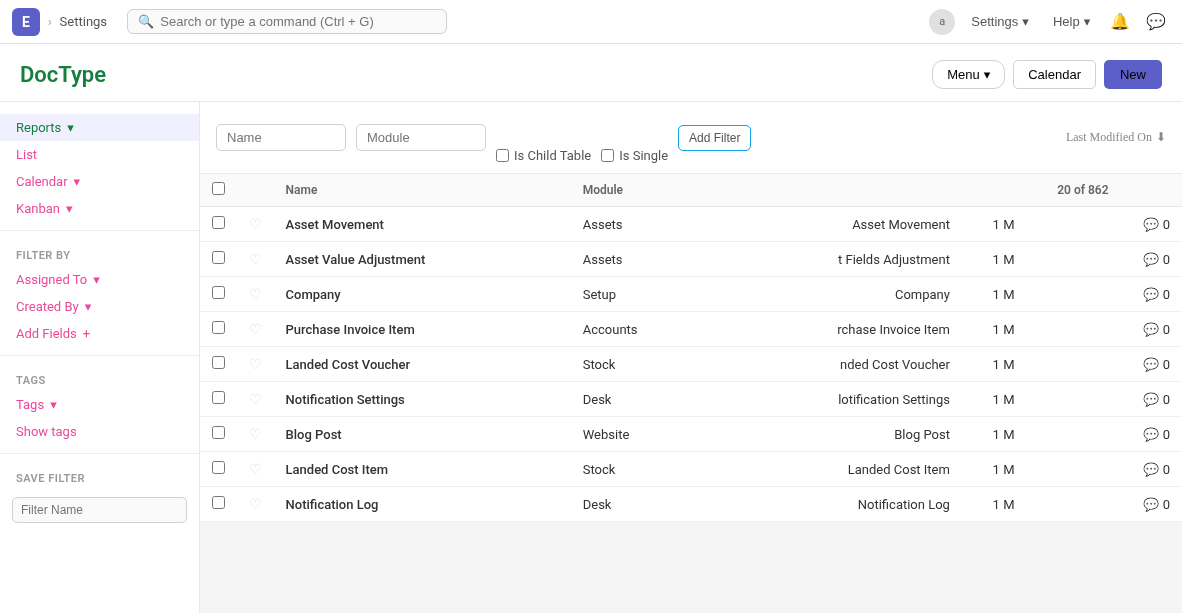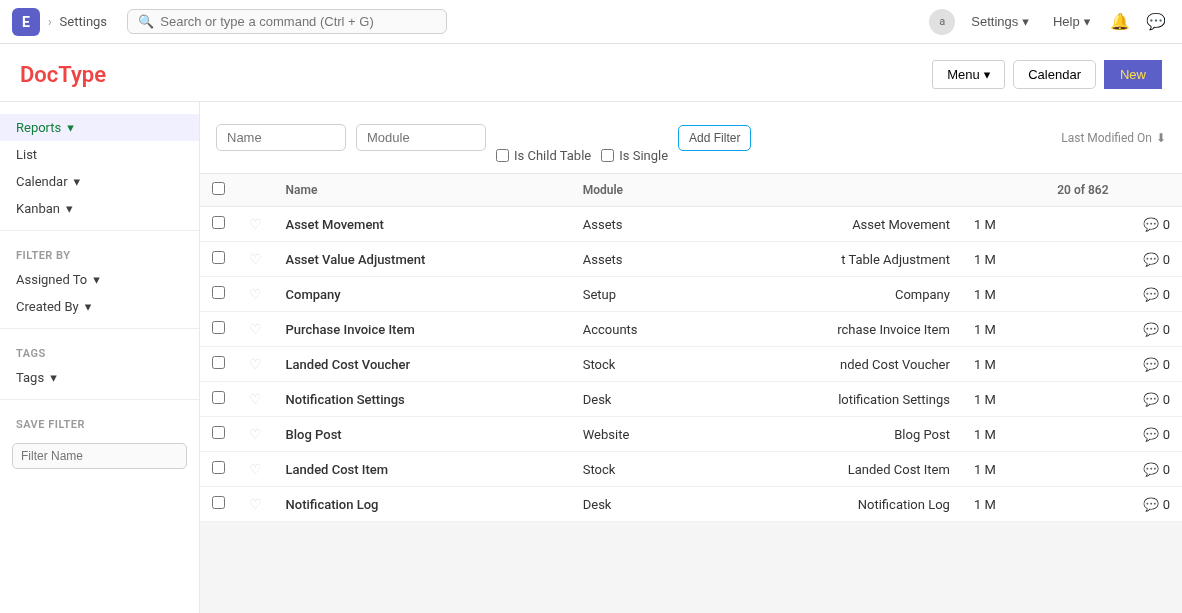--- a/index.html
+++ b/index.html
@@ -34,45 +34,45 @@
       display: flex; align-items: center; gap: 4px; padding: 4px 8px;
       border: none; background: transparent; cursor: pointer; font-size: 13px; color: #555;
     }
     .navbar-icon { font-size: 16px; color: #888; cursor: pointer; padding: 4px; }
 
     
     .page-header {
       display: flex; align-items: center; padding: 16px 20px 12px 20px;
       background: #fff; border-bottom: 1px solid #e8e8e8;
     }
-    .page-title { font-size: 22px; font-weight: 600; color: #ef4444; }
+    .page-title { font-size: 22px; font-weight: 600; color: #15803d; }
     .page-actions { margin-left: auto; display: flex; gap: 8px; }
     .btn-menu {
-      padding: 6px 14px; border: 1px solid #d0d0d0; border-radius: 3px;
+      padding: 6px 14px; border: 1px solid #d0d0d0; border-radius: 11px;
       background: #fff; cursor: pointer; font-size: 13px; display: flex; align-items: center; gap: 4px;
     }
     .btn-refresh {
       padding: 6px 14px; border: 1px solid #d0d0d0; border-radius: 5px;
       background: #fff; cursor: pointer; font-size: 13px;
     }
     .btn-new {
-      padding: 6px 16px; border: none; border-radius: 0;
-      background: #5b5fc7; color: #fde047; cursor: pointer; font-size: 13px; font-weight: 500;
+      padding: 6px 16px; border: none; border-radius: 5px;
+      background: #5b5fc7; color: #000000; cursor: pointer; font-size: 13px; font-weight: 500;
     }
 
     
     .layout { display: flex; height: calc(100vh - 44px - 52px); }
 
     
     .sidebar {
       width: 200px; flex-shrink: 0; background: #fff; border-right: 1px solid #e8e8e8;
       padding: 12px 0; overflow-y: auto;
     }
     .sidebar-item {
-      padding: 6px 16px; cursor: pointer; color: #404040; font-size: 13px;
+      padding: 6px 16px; cursor: pointer; color: #ec4899; font-size: 13px;
       display: flex; align-items: center; gap: 6px;
     }
     .sidebar-item.active { color: #15803d; background: #f0f0ff; }
     .sidebar-section { padding: 10px 16px 4px 16px; font-size: 11px; font-weight: 600; color: #999; text-transform: uppercase; letter-spacing: 0.5px; }
     .sidebar-divider { border: none; border-top: 1px solid #eee; margin: 8px 0; }
     .filter-input-wrap { padding: 8px 12px; }
     .filter-input {
       width: 100%; padding: 5px 8px; border: 1px solid #d0d0d0; border-radius: 5px;
       font-size: 12px; color: #15803d; background: #fafafa; outline: none;
     }
@@ -86,41 +86,41 @@
       padding: 10px 16px; display: flex; align-items: center; gap: 10px; flex-wrap: wrap;
     }
     .filter-input-field {
       padding: 5px 10px; border: 1px solid #d0d0d0; border-radius: 5px;
       font-size: 13px; background: #fff; outline: none; color: #555; width: 130px;
     }
     .filter-checkbox-label {
       display: flex; align-items: center; gap: 5px; font-size: 13px; color: #555; cursor: pointer; margin-top: 36px;
     }
     .filter-checkbox-label input { cursor: pointer; }
-    .filter-actions { margin-left: auto; display: flex; align-items: center; gap: 8px; }
+    .filter-actions { margin-left: auto; display: flex; align-items: center; gap: 8px; font-family: Liberation Serif, serif; }
     .add-filter-btn {
       padding: 5px 10px; border: 1px solid #0ea5e9; border-radius: 5px;
       background: #fff; font-size: 12px; cursor: pointer; color: #555;
     }
     .last-modified-label { font-size: 12px; color: #888; display: flex; align-items: center; gap: 4px; }
 
     
     .list-table { width: 100%; border-collapse: collapse; background: #fff; }
     .list-table th {
       padding: 8px 12px; text-align: left; font-size: 12px; font-weight: 600;
       color: #666; border-bottom: 1px solid #e8e8e8; background: #fafafa;
     }
     .list-table td {
       padding: 9px 12px; font-size: 13px; color: #333; border-bottom: 1px solid #f0f0f0;
     }
     .th-count { text-align: right; color: #888; font-weight: 400; }
     .td-name { font-weight: 500; color: #5b5fc7; cursor: pointer; }
     .td-module { color: #666; }
     .td-amended { color: #999; font-size: 12px; text-align: right; }
-    .td-age { color: #999; font-size: 12px; text-align: left; }
+    .td-age { color: #999; font-size: 12px; text-align: center; }
     .td-comment { color: #bbb; font-size: 12px; text-align: right; }
     .td-check { width: 28px; }
     .td-fav { width: 24px; color: #ccc; text-align: center; }
     .heart-icon { color: #ddd; font-size: 14px; cursor: pointer; }
     .checkbox-cell { text-align: center; }
     .col-amended { color: #aaa; font-size: 12px; }
   </style>
 </head>
 <body>
 
@@ -180,25 +180,32 @@
     <hr class="sidebar-divider">
     <div class="sidebar-section">Filter By</div>
     <div class="sidebar-item">
       <span>Assigned To</span>
       <span>▾</span>
     </div>
     <div class="sidebar-item">
       <span>Created By</span>
       <span>▾</span>
     </div>
+    <div class="sidebar-item">
+      <span>Add Fields</span>
+      <span>+</span>
+    </div>
     <hr class="sidebar-divider">
     <div class="sidebar-section">Tags</div>
     <div class="sidebar-item">
       <span>Tags</span>
       <span>▾</span>
+    </div>
+    <div class="sidebar-item">
+      <span>Show tags</span>
     </div>
     <hr class="sidebar-divider">
     <div class="sidebar-section">Save Filter</div>
     <div class="filter-input-wrap">
       <input class="filter-input" type="text" placeholder="Filter Name" style="">
     </div>
   </aside>
 
   <div class="main-content">
 
@@ -254,21 +261,21 @@
   </tr>
           <tr>
     <td class="td-check checkbox-cell">
       <input type="checkbox" style="">
     </td>
     <td class="td-fav">
       <span class="heart-icon">♡</span>
     </td>
     <td class="td-name">Asset Value Adjustment</td>
     <td class="td-module">Assets</td>
-    <td class="td-amended col-amended">t Table Adjustment</td>
+    <td class="td-amended col-amended">t Fields Adjustment</td>
     <td class="td-age">1 M</td>
     <td class="td-comment">
       <span>💬</span> 0
     </td>
   </tr>
           <tr>
     <td class="td-check checkbox-cell">
       <input type="checkbox" style="">
     </td>
     <td class="td-fav">

